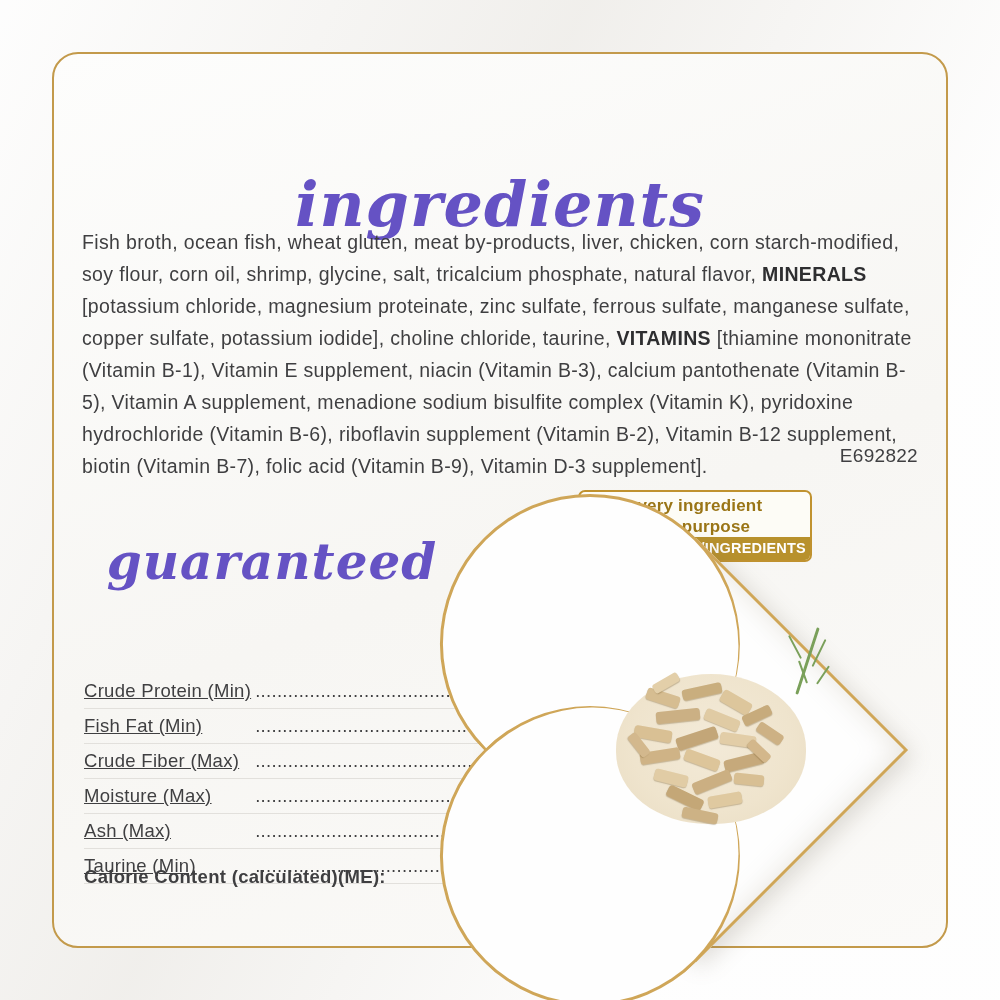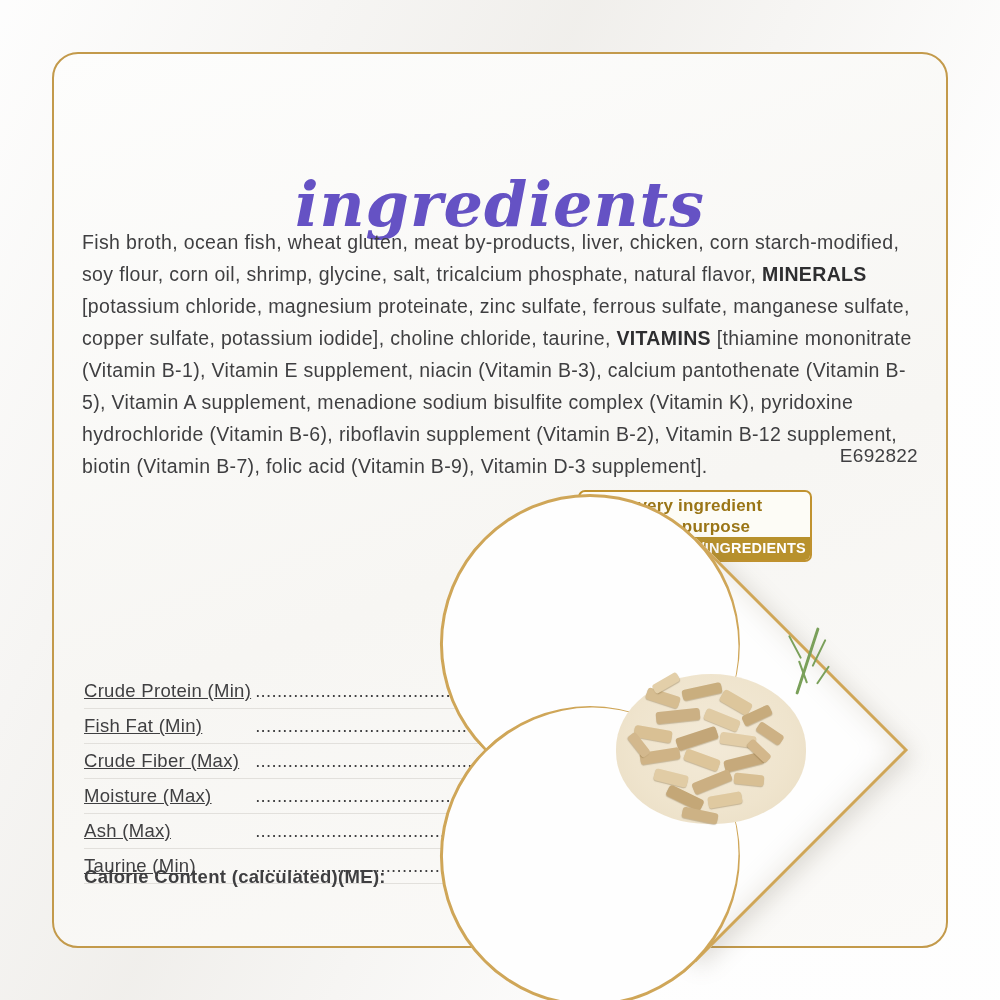--- a/index.html
+++ b/index.html
@@ -222,21 +222,21 @@
 
   <h1 class="title-script" id="ingredients-title">ingredients</h1>
 
   <p id="ingredients-body">
     <span>Fish broth, ocean fish, wheat gluten, meat by-products, liver, chicken, corn starch-modified, soy flour, corn oil, shrimp, glycine, salt, tricalcium phosphate, natural flavor, </span><b>MINERALS</b><span> [potassium chloride, magnesium proteinate, zinc sulfate, ferrous sulfate, manganese sulfate, copper sulfate, potassium iodide], choline chloride, taurine, </span><b>VITAMINS</b><span> [thiamine mononitrate (Vitamin B-1), Vitamin E supplement, niacin (Vitamin B-3), calcium pantothenate (Vitamin B-5), Vitamin A supplement, menadione sodium bisulfite complex (Vitamin K), pyridoxine hydrochloride (Vitamin B-6), riboflavin supplement (Vitamin B-2), Vitamin B-12 supplement, biotin (Vitamin B-7), folic acid (Vitamin B-9), Vitamin D-3 supplement].</span>
   </p>
 
   <div class="code-line">E692822</div>
 
   <h2 class="title-script" id="ga-title">
-    <br>
+    <span>guaranteed</span><br>
   </h2>
 
   <table class="ga-table">
     <tbody>
       <tr>
         <td class="ga-name">Crude Protein (Min)</td>
         <td class="ga-dots">....................................................</td>
         <td class="ga-val">11.0%</td>
       </tr>
       <tr>

